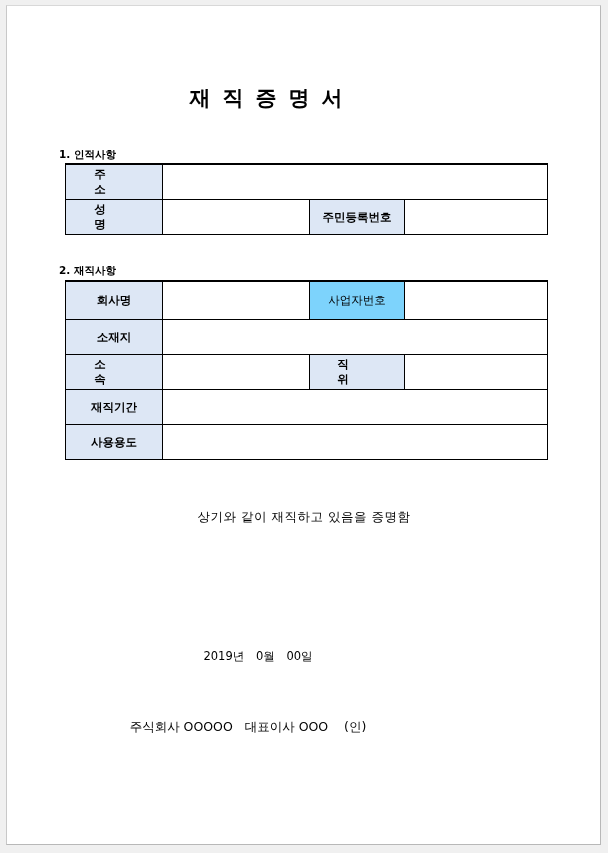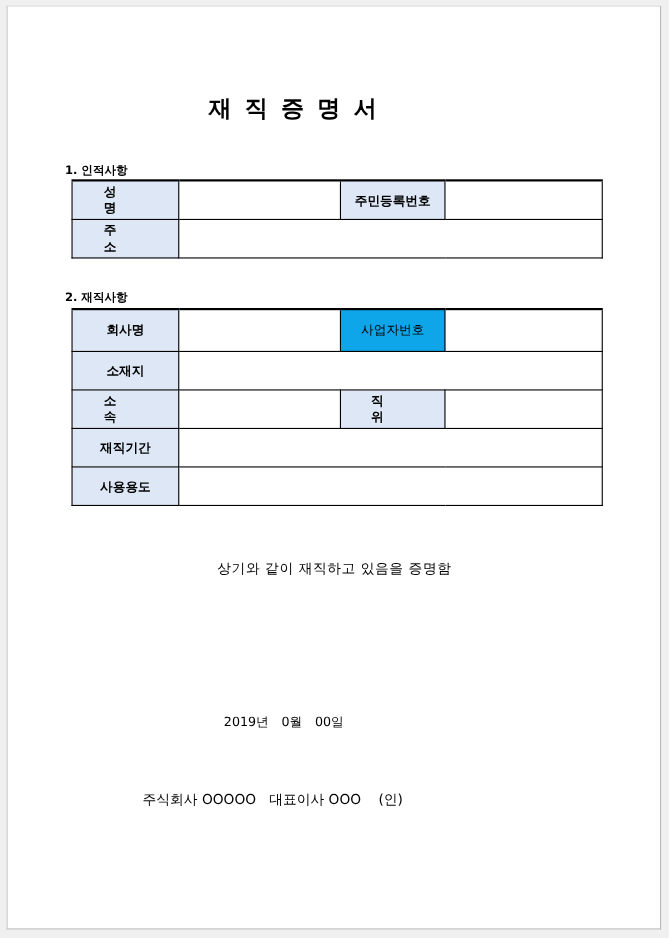--- a/index.html
+++ b/index.html
@@ -6,21 +6,21 @@
   body { width:608px; height:853px; background:#f0f0f0; position:relative; overflow:hidden;
          font-family:"DejaVu Sans","Liberation Sans",sans-serif; color:#000; }
   .page { position:absolute; left:6px; top:5px; width:595px; height:840px; background:#fff;
           border-left:1px solid #c8c8c8; border-top:1px solid #d8d8d8; border-right:1px solid #b8b8b8; border-bottom:1px solid #b8b8b8; box-sizing:border-box; }
   .title { position:absolute; left:0; width:532px; top:84px; text-align:center; font-size:21px; font-weight:bold; letter-spacing:12px; padding-left:12px; box-sizing:border-box; }
   .section { position:absolute; left:59px; font-size:10.5px; font-weight:bold; }
   table.form { position:absolute; left:65px; border-collapse:collapse; table-layout:fixed; }
   table.form td { border:1px solid #000; height:34px; padding:0; font-size:11.5px; text-align:center; vertical-align:middle; }
   table.form tr:first-child td { border-top:2px solid #000; }
   td.lbl { background:#dde7f5; font-weight:bold; }
-  td.lbl2 { background:#0ea5e9; font-weight:normal; }
+  td.lbl2 { background:#7dd3fc; font-weight:normal; }
   td.val { background:#fff; }
   .spaced { letter-spacing:28px; padding-left:28px; }
   .stmt { position:absolute; left:0; width:608px; top:509px; text-align:center; font-size:12.5px; letter-spacing:0.5px; }
   .date { position:absolute; left:0; width:516px; top:649px; text-align:center; font-size:11.5px; word-spacing:8px; }
   .sign { position:absolute; left:0; width:496px; top:719px; text-align:center; font-size:12.5px; white-space:pre; }
 </style>
 </head>
 <body>
 
 <div class="page"></div>
@@ -31,28 +31,28 @@
 
 <table class="form" style="top:163px; width:482px;">
   <colgroup>
       <col style="width:97px">
       <col style="width:147px">
       <col style="width:95px">
       <col style="width:143px">
     </colgroup>
   <tbody>
       <tr>
+    <td class="lbl spaced">주 소</td>
+    <td class="val" colspan="3"></td>
+  </tr>
+  <tr>
     <td class="lbl spaced">성 명</td>
     <td class="val"></td>
     <td class="lbl">주민등록번호</td>
     <td class="val"></td>
-  </tr>
-  <tr>
-    <td class="lbl spaced">주 소</td>
-    <td class="val" colspan="3"></td>
   </tr>
 </tbody>
   </table>
 
 <div class="section" style="top:264px;text-align:center;">2. 재직사항</div>
 
 <table class="form" style="top:280px; width:482px;">
   <colgroup>
       <col style="width:97px">
       <col style="width:147px">

